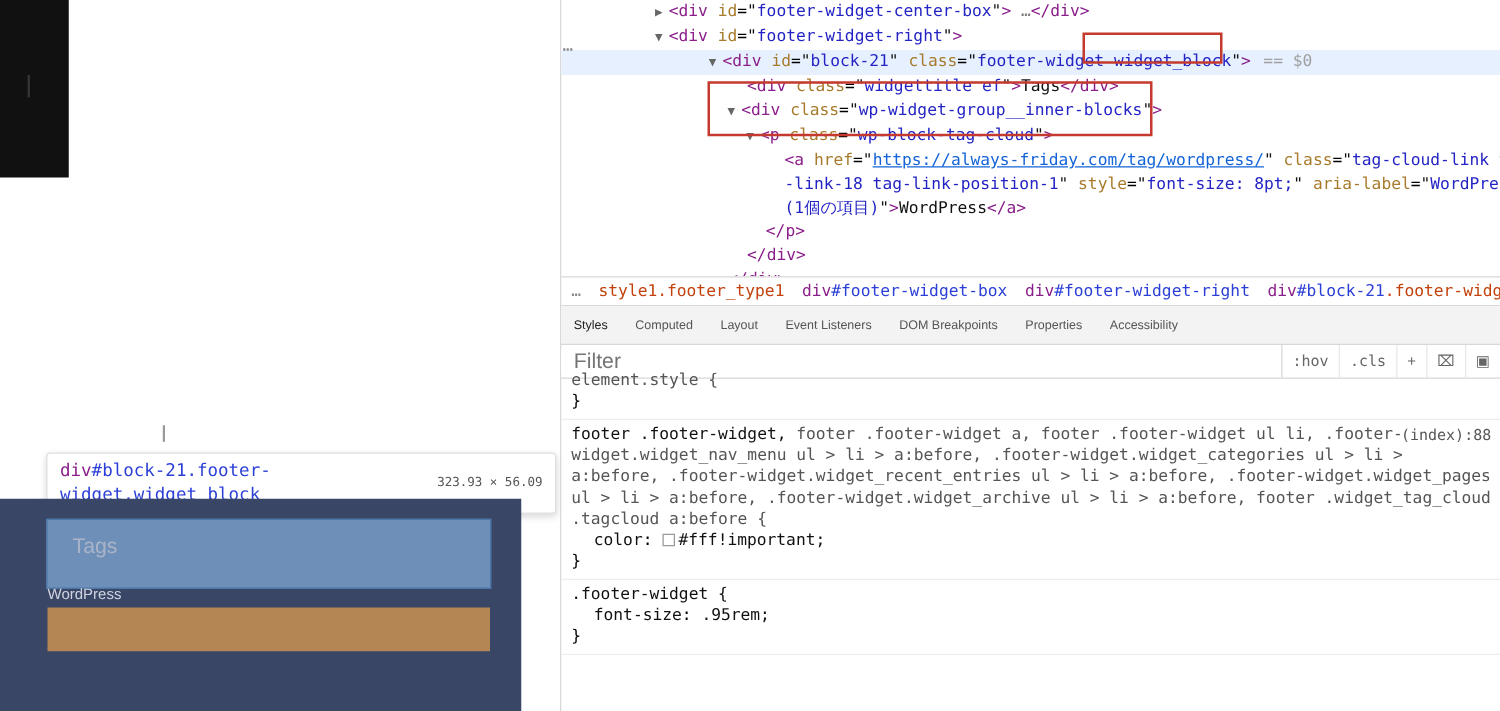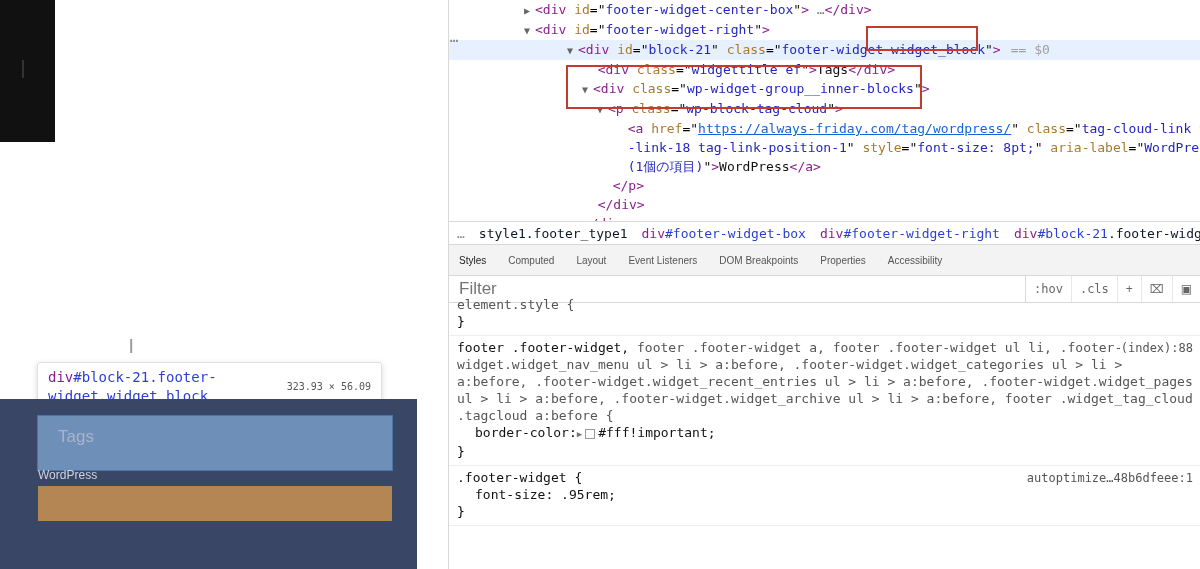--- a/index.html
+++ b/index.html
@@ -6,21 +6,21 @@
 body{font-family:-apple-system,BlinkMacSystemFont,"Segoe UI",Arial,sans-serif;font-size:12px;background:#fff;width:1200px;height:569px;overflow:hidden;position:relative}
 .mono{font-family:"SF Mono",Menlo,Consolas,monospace;font-size:13px}
 .left{position:absolute;left:0;top:0;width:417px;height:569px}
 .dark-img{position:absolute;left:0;top:0;width:55px;height:142px;background:#111;border-radius:0}
 .dark-img::before{content:"";position:absolute;left:22px;top:60px;width:2px;height:18px;background:#333}
 .footer-area{position:absolute;left:0;top:399px;width:417px;height:170px;background:#3a4666}
 .widget-hl{position:absolute;left:37px;top:415px;width:356px;height:56px;background:#6d8fb8;border:1px solid #4a75a8}
 .tags-lbl{position:absolute;left:58px;top:427px;color:#aab4c9;font-size:17px}
 .tag-item{position:absolute;left:38px;top:486px;width:354px;height:35px;background:#b48653}
 .tag-txt{position:absolute;left:38px;top:468px;color:#cfd4e0;font-size:12px}
-.tooltip{position:absolute;left:37px;top:362px;width:345px;height:49px;background:#fff;border:1px solid #e0e0e0;border-radius:3px;box-shadow:0 2px 6px rgba(0,0,0,.15);display:flex;align-items:center;padding:6px 10px}
+.tooltip{position:absolute;left:37px;top:362px;width:408px;height:49px;background:#fff;border:1px solid #e0e0e0;border-radius:3px;box-shadow:0 2px 6px rgba(0,0,0,.15);display:flex;align-items:center;padding:6px 10px}
 .tp-left{flex:1;font-size:14px;line-height:1.3}
 .tp-left .t{color:#8a1e8a}
 .tp-left .i{color:#2b3fd6}
 .tp-left .c{color:#2b3fd6}
 .tp-right{color:#555;font-size:10px;padding-left:10px}
 .dragbar{position:absolute;left:129px;top:337px;color:#999;font-size:14px;letter-spacing:-3px}
 .right{position:absolute;left:448px;top:0;width:752px;height:569px;border-left:1px solid #d8d8d8}
 .dom{position:absolute;left:0;top:0;width:752px;height:221px;overflow:hidden;line-height:19px;font-size:13px}
 .dom .ln{white-space:nowrap}
 .dom .ind1{padding-left:75px}.dom .ind3{padding-left:118px}
@@ -28,21 +28,21 @@
 .tri{display:inline-block;width:11px;color:#666;font-size:10px}
 .tg{color:#8a1e8a}.at{color:#a87b2c}.vl{color:#2424c4}.tx{color:#111}.lk{color:#1464d8;text-decoration:underline}
 .lc{color:#7a7a7a}
 .sel-row{background:#e6f0ff}
 .eq0{color:#a0a0a0;padding-left:10px}
 .ellips{position:absolute;left:1px;top:31px;color:#888;font-size:14px}
 .box1{position:absolute;left:417px;top:26px;width:112px;height:25px;border:2px solid #c43a2e}
 .box2{position:absolute;left:117px;top:65px;width:356px;height:44px;border:2px solid #c43a2e}
 .crumbs{position:absolute;left:0;top:221px;width:752px;height:24px;border-top:1px solid #d8d8d8;border-bottom:1px solid #d8d8d8;display:flex;align-items:center;padding:0 8px;font-size:13px;gap:14px;white-space:nowrap;overflow:hidden}
 .crumbs .d{color:#888}
-.crumbs span .t{color:#8a1e8a}.crumbs span .i{color:#2b3fd6}.crumbs span .c{color:#0f172a}
+.crumbs span .t{color:#8a1e8a}.crumbs span .i{color:#2b3fd6}.crumbs span .c{color:#c2410c}
 .tabs{position:absolute;left:0;top:245px;width:752px;height:31px;border-bottom:1px solid #d8d8d8;background:#f3f3f3;display:flex;align-items:center;padding:0 10px;gap:22px}
 .tabs span{color:#555;font-size:10px;cursor:pointer}
 .tabs .act{color:#222}
 .filterbar{position:absolute;left:0;top:276px;width:752px;height:27px;border-bottom:1px solid #d8d8d8;display:flex;align-items:center}
 .filterbar input{border:none;outline:none;padding:0 10px;flex:1;font-size:17px;color:#737373}
 .fbtns{display:flex;align-items:center;height:100%;border-left:1px solid #d8d8d8}
 .fbtns span{padding:0 8px;color:#666;font-size:12px;font-family:Menlo,monospace;border-right:1px solid #e8e8e8;height:100%;display:flex;align-items:center;cursor:pointer}
 .fbtns .ico{font-family:Arial}
 .styles{position:absolute;left:0;top:293px;width:752px;height:266px;font-size:13px;line-height:17px;overflow:hidden}
 .styles .blk{padding:3px 8px 5px;border-bottom:1px solid #eee;position:relative}
@@ -124,24 +124,23 @@
   </div>
 
   <div class="styles mono">
     <div class="blk">
       <div class="sel">element.style {</div>
       <div>}</div>
     </div>
     <div class="blk">
       <span class="src">(index):88</span>
       <div class="sel"><b>footer .footer-widget,</b><span> footer .footer-widget a, footer .footer-widget ul li, .footer-widget.widget_nav_menu ul &gt; li &gt; a:before, .footer-widget.widget_categories ul &gt; li &gt; a:before, .footer-widget.widget_recent_entries ul &gt; li &gt; a:before, .footer-widget.widget_pages ul &gt; li &gt; a:before, .footer-widget.widget_archive ul &gt; li &gt; a:before, footer .widget_tag_cloud .tagcloud a:before {</span></div>
-      <div class="prop"><span class="pn">border-color</span>:<span class="tri2">▶</span><span class="sw"></span><span class="pv">#fff!important;</span></div>
+      <div class="prop"><span class="pn">color</span>: <span class="sw"></span><span class="pv">#fff!important;</span></div>
       <div>}</div>
     </div>
     <div class="blk">
-      <span class="src">autoptimize…48b6dfeee:1</span>
       <div class="sel"><b>.footer-widget {</b></div>
       <div class="prop"><span class="pn">font-size</span>: <span class="pv">.95rem;</span></div>
       <div>}</div>
     </div>
 
   </div>
 </div>
 
 </body></html>

